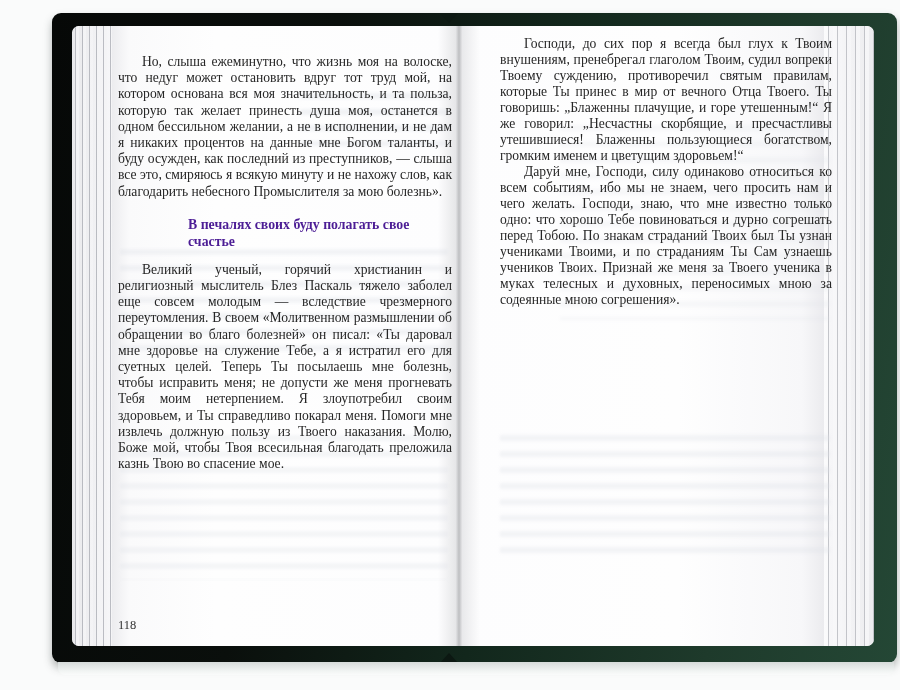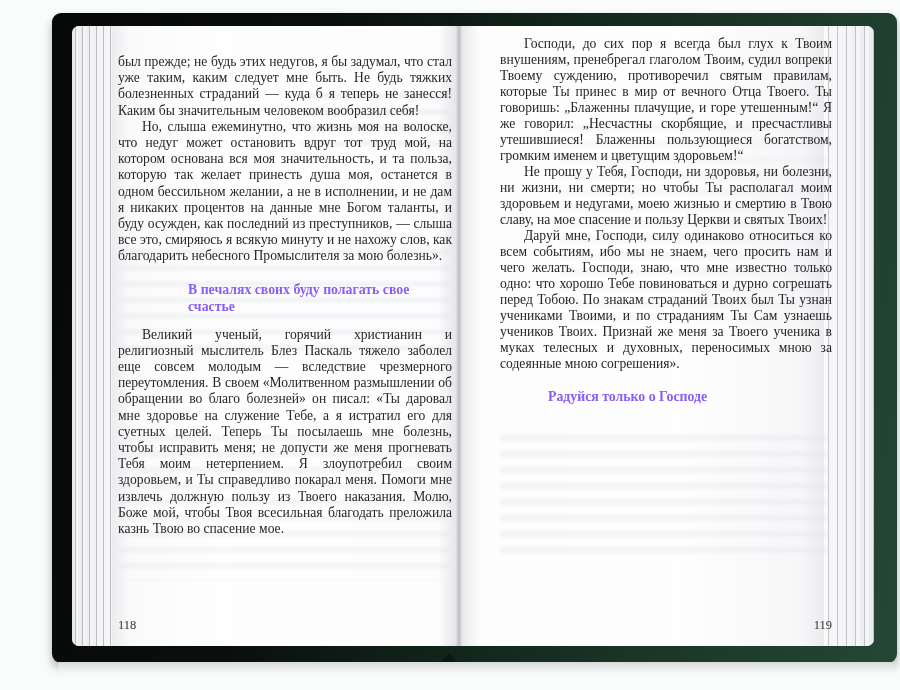--- a/index.html
+++ b/index.html
@@ -63,21 +63,21 @@
   
   .text{
     position:absolute;text-align:justify;color:var(--ink,#262626);
     font-size:13.6px;line-height:16.2px;z-index:5;
   }
   .text-left{left:118px;top:54px;width:334px;}
   .text-right{left:500px;top:36px;width:332px;line-height:16.0px;}
   .para{margin:0;text-indent:24px;}
   .para.noindent{text-indent:0;}
   .heading{
-    font-size:13.8px;font-weight:bold;color:#8b5cf6;margin:16px 0 12px;
+    font-size:13.8px;font-weight:bold;color:#4c1d95;margin:16px 0 12px;
     text-align:left;line-height:17px;
   }
   .heading.left-pg{padding-left:70px;padding-right:18px;}
   .heading.right-pg{padding-left:48px;}
   .pagenum{position:absolute;font-size:12.5px;color:#333;z-index:6;}
   .pagenum-left{left:118px;top:618px;}
   .pagenum-right{left:500px;top:618px;width:332px;text-align:right;}
 
   .floor{
     position:absolute;left:58px;top:662px;width:836px;height:13px;
@@ -102,30 +102,26 @@
     <div class="gutter"></div>
   </div>
 
   <div class="ghost" style="left:300px;top:88px;width:150px;height:58px;"></div>
   <div class="ghost" style="left:120px;top:244px;width:328px;height:108px;opacity:.32;"></div>
   <div class="ghost" style="left:120px;top:430px;width:328px;height:150px;opacity:.28;"></div>
   <div class="ghost" style="left:560px;top:120px;width:270px;height:200px;opacity:.22;"></div>
   <div class="ghost" style="left:500px;top:430px;width:330px;height:130px;opacity:.34;"></div>
 
   <div class="text text-left">
-    <p class="para noindent">был прежде; не будь этих недугов, я бы задумал, что стал уже таким, каким следует мне быть. Не будь тяжких болезненных страданий — куда б я теперь не занесся! Каким бы значительным человеком вообразил себя!</p>
     <p class="para">Но, слыша ежеминутно, что жизнь моя на волоске, что недуг может остановить вдруг тот труд мой, на котором основана вся моя значительность, и та польза, которую так желает принесть душа моя, останется в одном бессильном желании, а не в исполнении, и не дам я никаких процентов на данные мне Богом таланты, и буду осужден, как последний из преступников, — слыша все это, смиряюсь я всякую минуту и не нахожу слов, как благодарить небесного Промыслителя за мою болезнь».</p>
     <h2 class="heading left-pg">В печалях своих буду полагать свое счастье</h2>
     <p class="para">Великий ученый, горячий христианин и религиозный мыслитель Блез Паскаль тяжело заболел еще совсем молодым — вследствие чрезмерного переутомления. В своем «Молитвенном размышлении об обращении во благо болезней» он писал: «Ты даровал мне здоровье на служение Тебе, а я истратил его для суетных целей. Теперь Ты посылаешь мне болезнь, чтобы исправить меня; не допусти же меня прогневать Тебя моим нетерпением. Я злоупотребил своим здоровьем, и Ты справедливо покарал меня. Помоги мне извлечь должную пользу из Твоего наказания. Молю, Боже мой, чтобы Твоя всесильная благодать преложила казнь Твою во спасение мое.</p>
   </div>
 
   <div class="text text-right">
     <p class="para">Господи, до сих пор я всегда был глух к Твоим внушениям, пренебрегал глаголом Твоим, судил вопреки Твоему суждению, противоречил святым правилам, которые Ты принес в мир от вечного Отца Твоего. Ты говоришь: „Блаженны плачущие, и горе утешенным!“ Я же говорил: „Несчастны скорбящие, и пресчастливы утешившиеся! Блаженны пользующиеся богатством, громким именем и цветущим здоровьем!“</p>
-    <p class="para">Не прошу у Тебя, Господи, ни здоровья, ни болезни, ни жизни, ни смерти; но чтобы Ты располагал моим здоровьем и недугами, моею жизнью и смертию в Твою славу, на мое спасение и пользу Церкви и святых Твоих!</p>
     <p class="para">Даруй мне, Господи, силу одинаково относиться ко всем событиям, ибо мы не знаем, чего просить нам и чего желать. Господи, знаю, что мне известно только одно: что хорошо Тебе повиноваться и дурно согрешать перед Тобою. По знакам страданий Твоих был Ты узнан учениками Твоими, и по страданиям Ты Сам узнаешь учеников Твоих. Признай же меня за Твоего ученика в муках телесных и духовных, переносимых мною за содеянные мною согрешения».</p>
-    <h2 class="heading right-pg">Радуйся только о Господе</h2>
   </div>
 
   <div class="pagenum pagenum-left">118</div>
-  <div class="pagenum pagenum-right">119</div>
 
   <div class="floor"></div>
 </div>
 
 </body></html>

